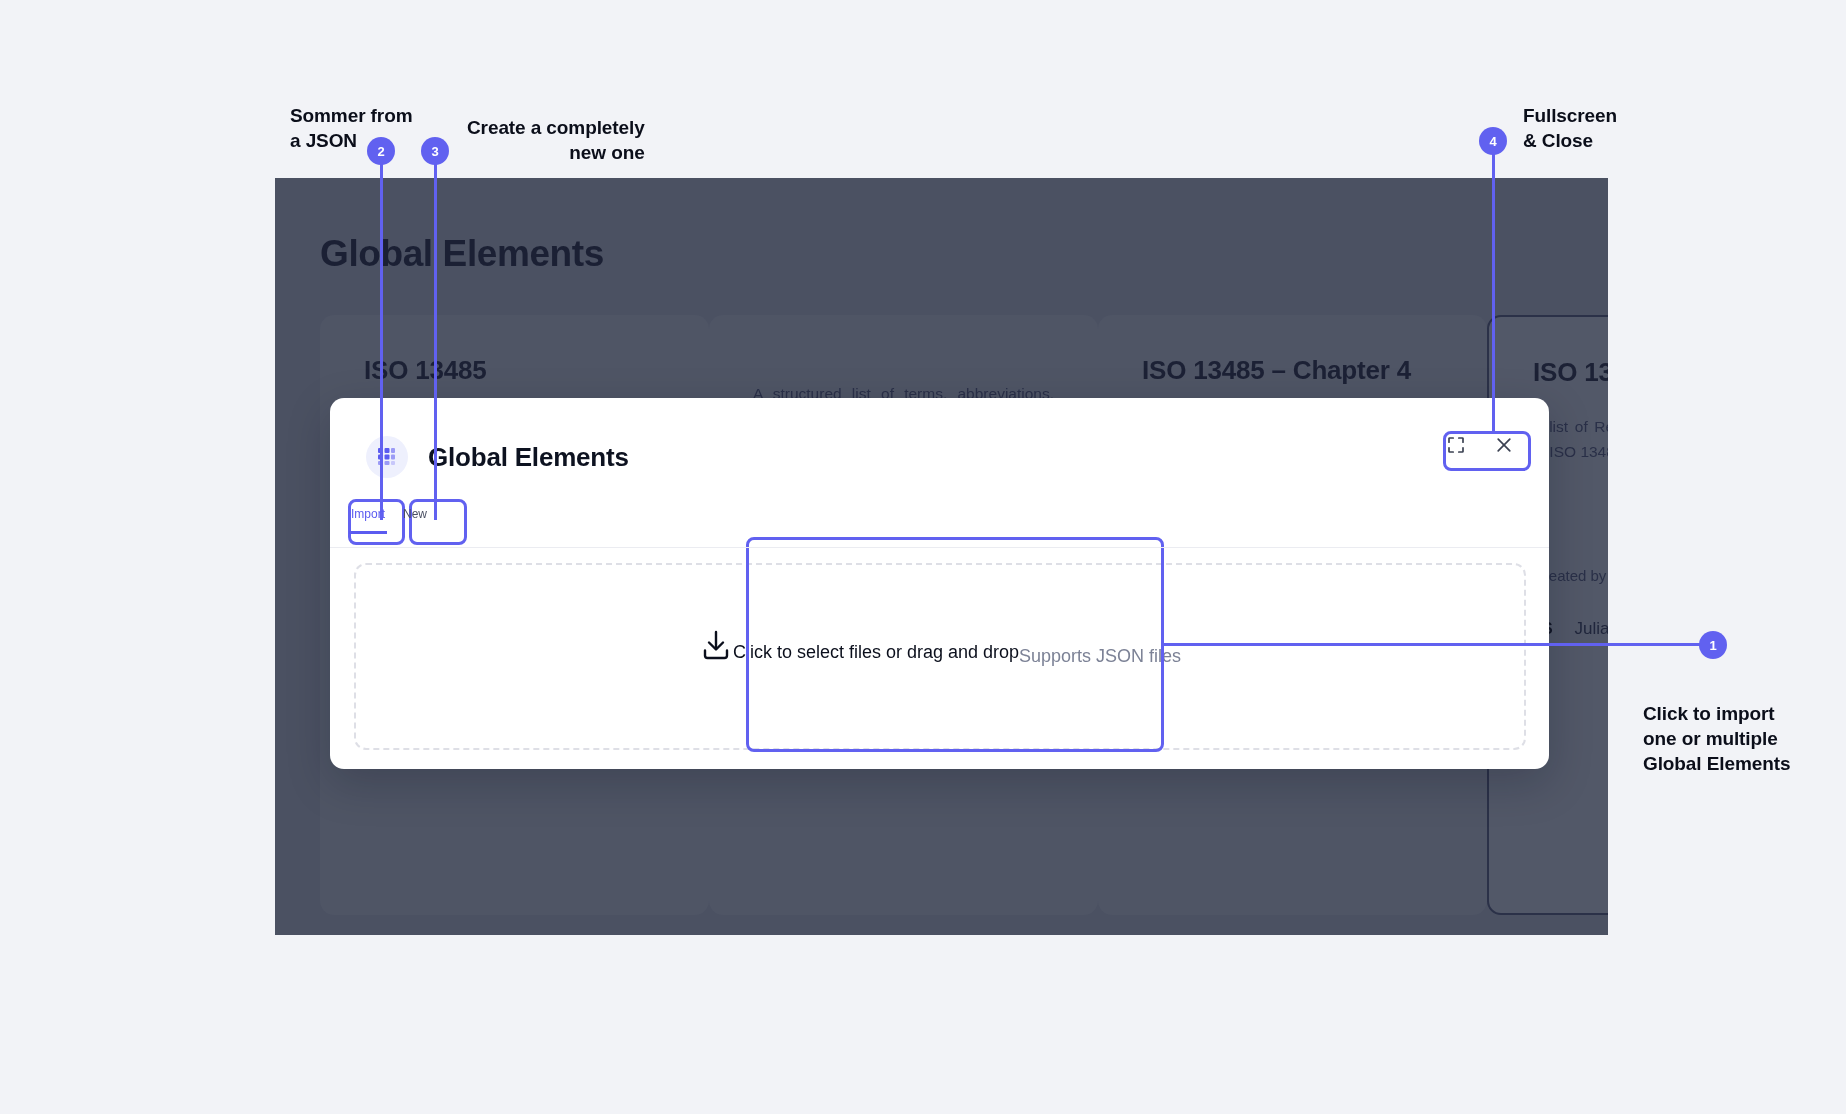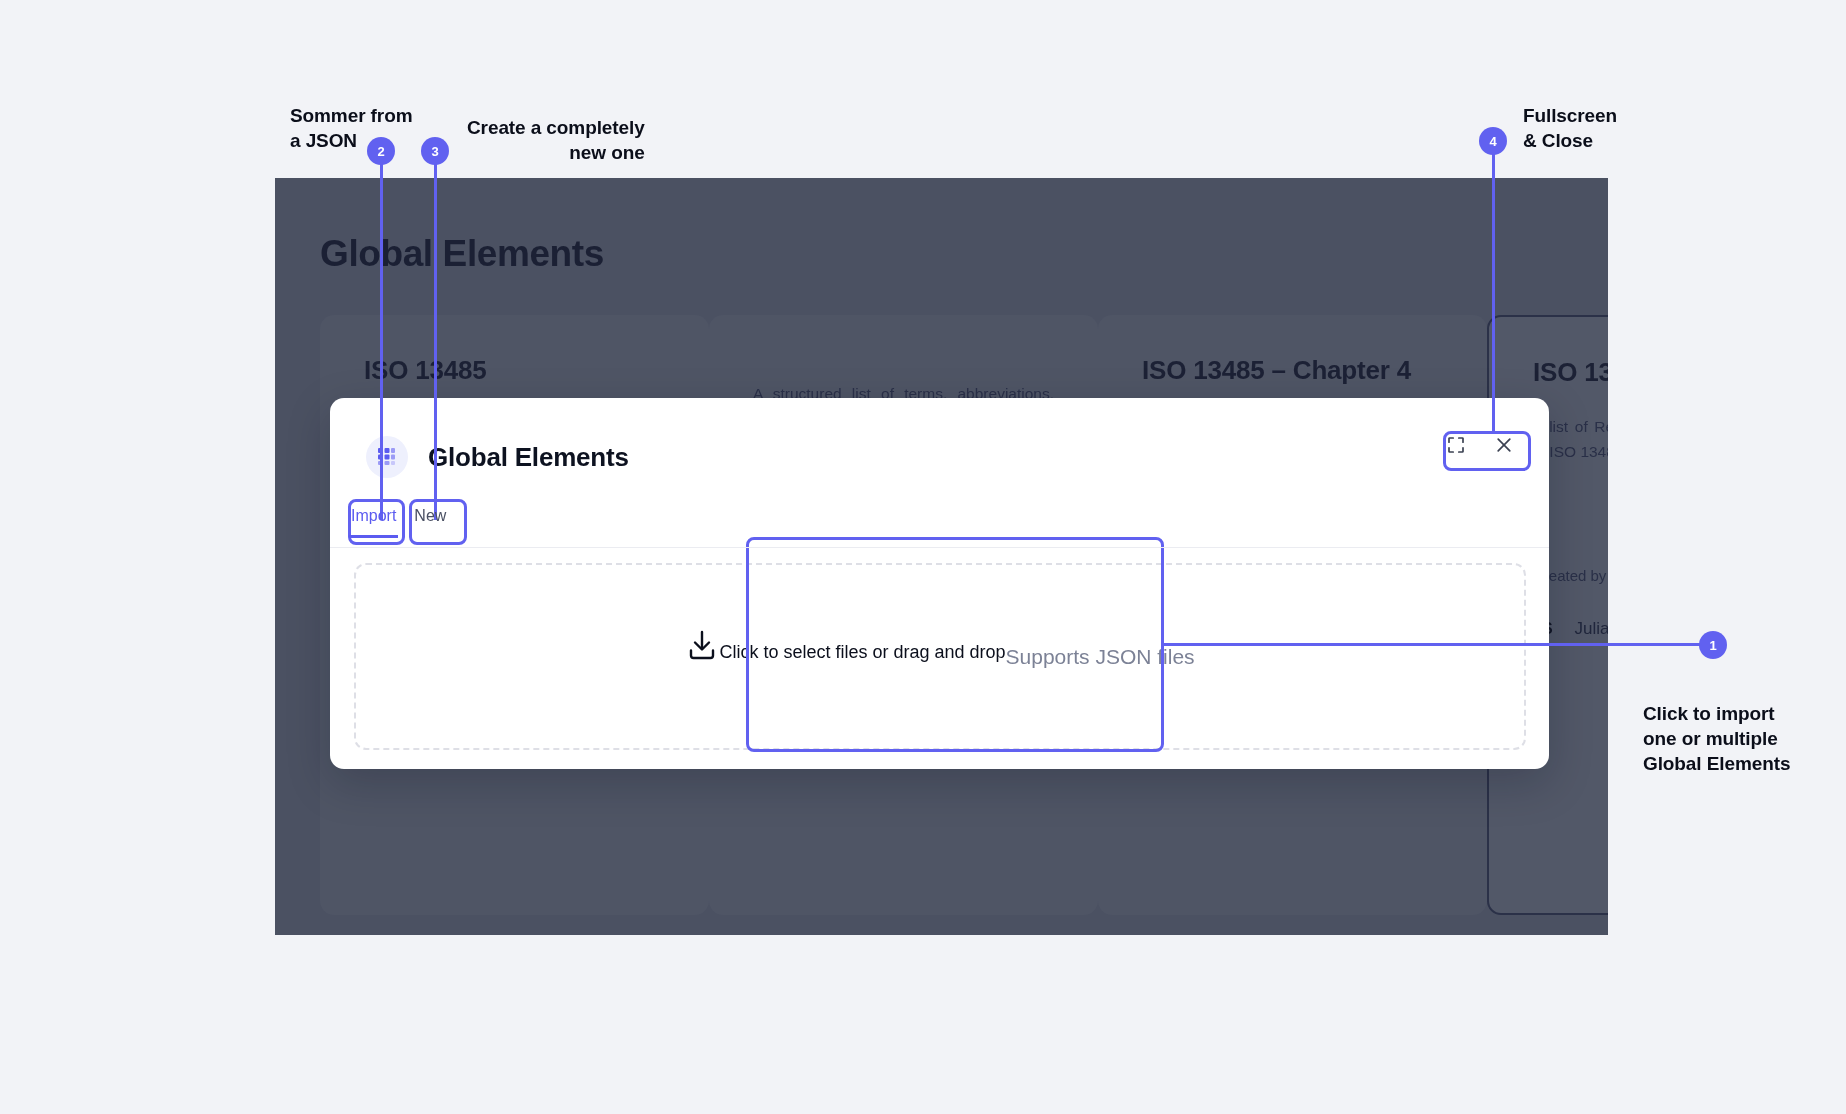--- a/index.html
+++ b/index.html
@@ -176,21 +176,21 @@
 
   #modal-tabs {
     position: absolute;
     left: 349px;
     top: 503px;
     display: flex;
     gap: 14px;
     z-index: 5;
   }
   .tab {
-    font-size: 16px;
+    font-size: 12px;
     padding: 4px 2px 10px 2px;
     cursor: pointer;
     color: #4a5063;
   }
   .tab.active {
     color: #5b5bf0;
     font-weight: 400;
     border-bottom: 3px solid #5b5bf0;
   }
 
@@ -219,21 +219,21 @@
     cursor: pointer;
     background: #fff;
   }
   #dz-icon { margin-bottom: 18px; color: #0b0f1c; }
   #dz-main {
     font-size: 18px;
     color: #0b0f1c;
     margin-bottom: 8px;
   }
   #dz-sub {
-    font-size: 21px;
+    font-size: 18px;
     color: #7c8296;
   }
 
   
   .ann-line {
     position: absolute;
     background: #6161f0;
   }
   .ann-line.v { width: 3px; }
   .ann-line.h { height: 3px; }

